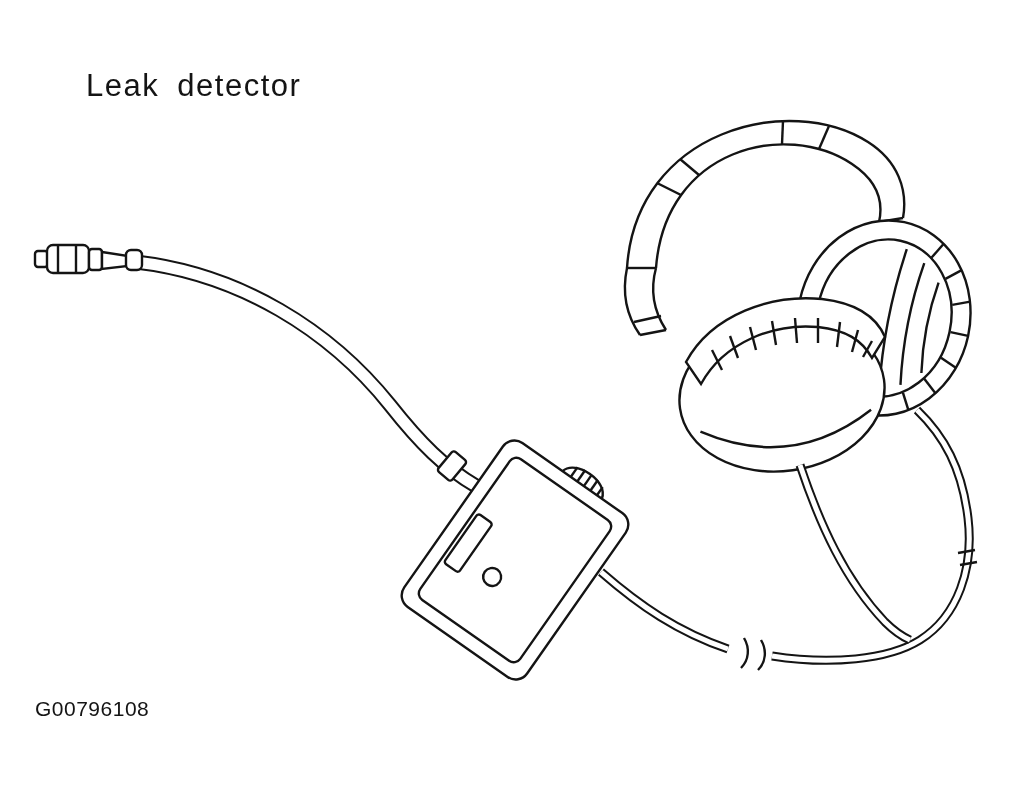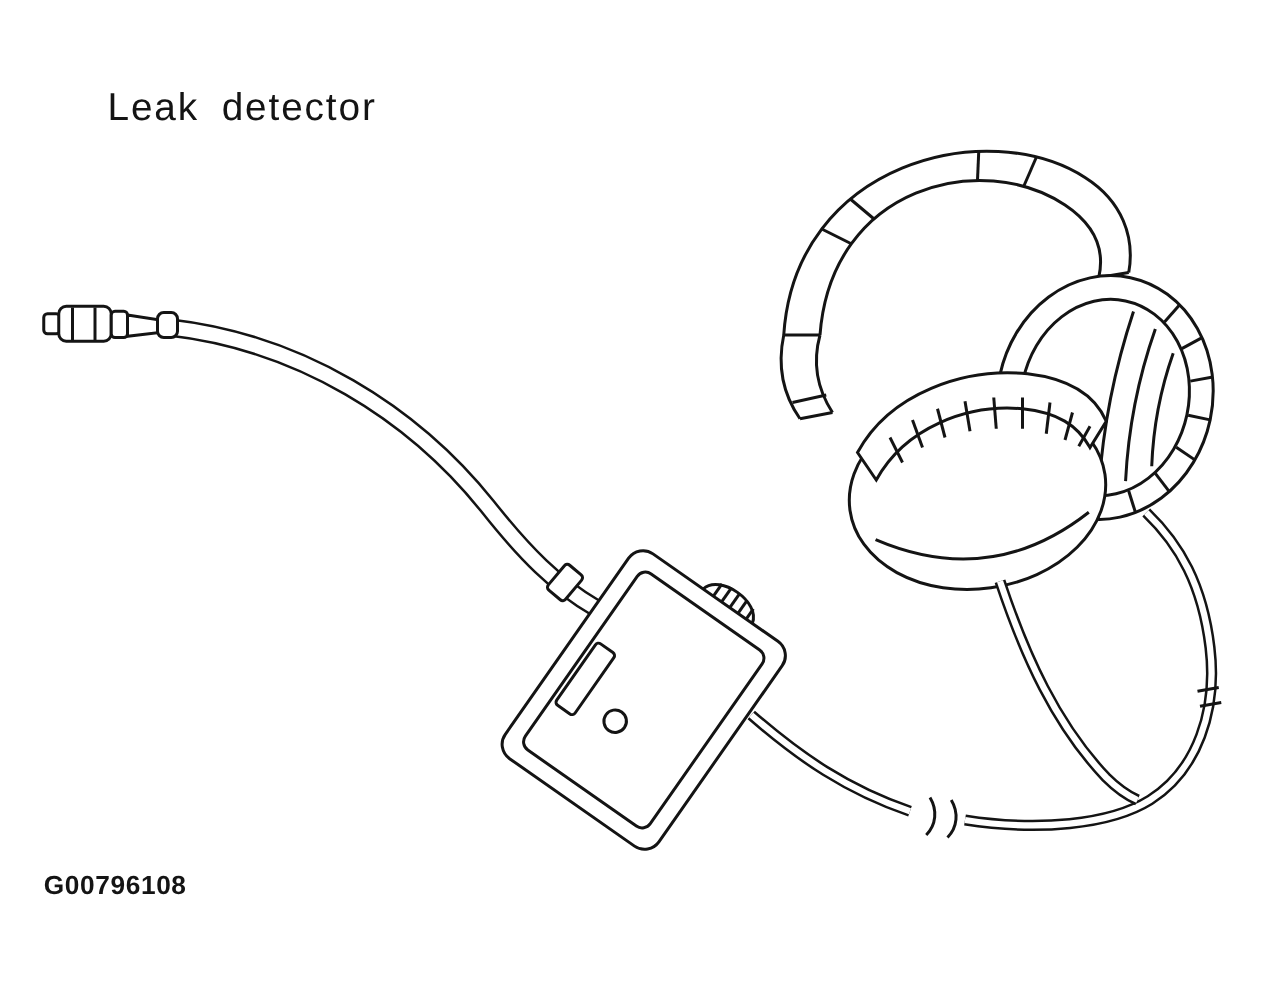--- a/index.html
+++ b/index.html
@@ -26,21 +26,21 @@
     font-weight: 500;
     color: #141414;
     letter-spacing: 1.5px;
     word-spacing: 8px;
   }
   .fig-code {
     position: absolute;
     left: 35px;
     top: 697px;
     font-size: 21px;
-    font-weight: 700;
+    font-weight: 400;
     color: #141414;
     letter-spacing: 0.5px;
     text-align: right;
   }
   svg.illustration {
     position: absolute;
     left: 0;
     top: 0;
     width: 1030px;
     height: 794px;

